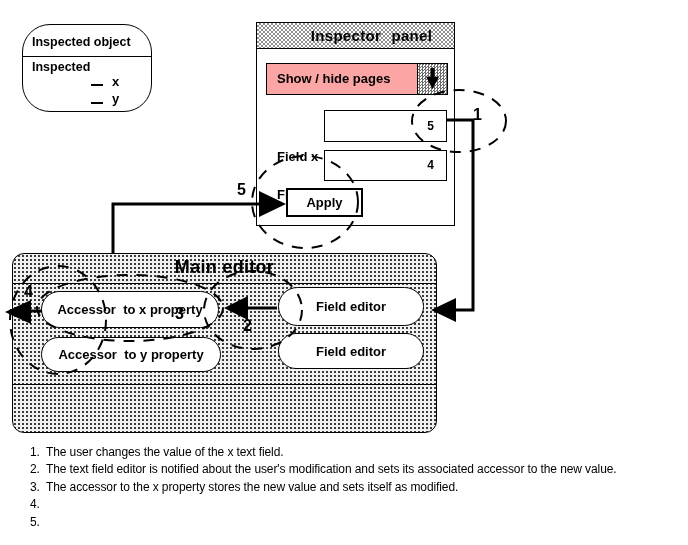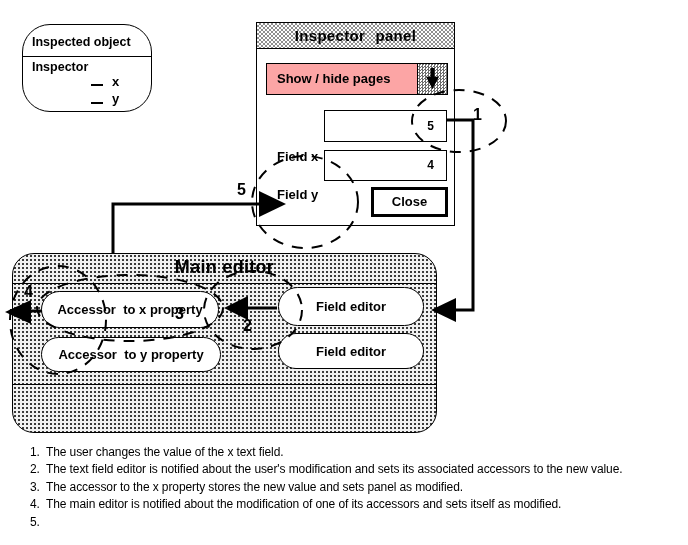--- a/index.html
+++ b/index.html
@@ -39,21 +39,21 @@
 
   
   #inspector-panel {
     left:256px; top:22px; width:199px; height:204px;
     border:1.5px solid #000; background:#fff;
   }
   #inspector-titlebar {
     position:absolute; left:0; top:0; width:100%; height:26px;
     border-bottom:1.5px solid #000; text-align:center;
   }
-  #inspector-titlebar span { font-size:15px; font-weight:bold; line-height:26px; word-spacing:6px; letter-spacing:0.3px; }
+  #inspector-titlebar span { font-size:15px; font-weight:bold; line-height:26px; word-spacing:6px; letter-spacing:0.3px;padding-left:32px; }
   #page-combo {
     position:absolute; left:9px; top:40px; width:182px; height:32px;
     border:1.5px solid #000; background:#fca5a5;padding-left:40px;
   }
   #page-combo .combo-label { position:absolute; left:10px; top:0; line-height:29px; font-size:13px; font-weight:bold; }
   #combo-hatch { position:absolute; right:0; top:0; width:30px; height:100%; border-left:1.5px solid #000; }
   .down-arrow {
     position:absolute; left:8px; top:4px; width:13px; height:21px; background:#000;
     clip-path: polygon(34% 0, 66% 0, 66% 42%, 100% 42%, 50% 100%, 0 42%, 34% 42%);
   }
@@ -67,21 +67,21 @@
   .panel-btn {
     position:absolute; background:#fff; text-align:center;
     font-size:13px; font-weight:bold;
   }
   #apply-button { left:29px; top:165px; width:77px; height:29px; border:2px solid #000; line-height:25px; }
   #close-button { left:114px; top:164px; width:77px; height:30px; border:3px solid #000; line-height:24px; }
 
   
   #main-editor {
     left:12px; top:253px; width:425px; height:180px;
-    border:1.5px solid #000; border-radius:22px; overflow:hidden;
+    border:1.5px solid #000; border-radius:12px; overflow:hidden;
   }
   #main-editor-title { position:absolute; left:0; top:3px; width:100%; text-align:center; font-size:18px; font-weight:bold; letter-spacing:0.3px; }
   .me-line { position:absolute; left:0; width:100%; border-top:1.5px solid #000; }
   .pill {
     position:absolute; background:#fff; border:1.3px solid #000; border-radius:999px;
     display:flex; align-items:center; justify-content:center;
     font-size:13px; font-weight:bold; white-space:pre;
   }
   #accessor-x { left:28px; top:37px; width:178px; height:37px; }
   #accessor-y { left:28px; top:83px; width:180px; height:35px; }
@@ -99,21 +99,21 @@
   .legend-num { width:16px; flex:0 0 16px; }
 </style>
 </head>
 <body>
 
 <div id="stage">
 
   <div id="inspected-object" class="abs">
     <div class="obj-title">Inspected object</div>
     <div class="obj-divider"></div>
-    <div class="obj-section">Inspector</div>
+    <div class="obj-section">Inspected</div>
     <div class="abs prop-dash" style="left:68px; top:59px;"></div>
     <div class="abs prop-name" style="left:89px; top:49px;">x</div>
     <div class="abs prop-dash" style="left:68px; top:77px;"></div>
     <div class="abs prop-name" style="left:89px; top:66px;">y</div>
   </div>
 
   <div id="inspector-panel" class="abs">
     <div id="inspector-titlebar" class="checker">
       <span>Inspector panel</span>
     </div>
@@ -124,21 +124,21 @@
         <span class="down-arrow"></span>
       </span>
     </div>
 
     <div class="field-label" style="left:20px; top:97px;">Field x</div>
     <div id="field-x-box" class="field-box">5</div>
 
     <div class="field-label" style="left:20px; top:135px;">Field y</div>
     <div id="field-y-box" class="field-box">4</div>
 
-    <div id="close-button" class="panel-btn">Close</div>
+    <div id="apply-button" class="panel-btn">Apply</div>
   </div>
 
   <div id="main-editor" class="abs dots">
     <div id="main-editor-title">Main editor</div>
     <div class="me-line" style="top:29px;"></div>
     <div class="me-line" style="top:130px;"></div>
 
     <div id="accessor-x" class="pill">Accessor  to x property</div>
     <div id="accessor-y" class="pill">Accessor  to y property</div>
     <div id="field-editor-1" class="pill">Field editor</div>
@@ -172,28 +172,27 @@
   <div class="step-num" style="left:24px; top:283px;">4</div>
   <div class="step-num" style="left:237px; top:181px;">5</div>
 
   <div id="legend" class="abs">
     <div class="legend-row">
       <span class="legend-num">1.</span>
       <span>The user changes the value of the x text field.</span>
     </div>
     <div class="legend-row">
       <span class="legend-num">2.</span>
-      <span>The text field editor is notified about the user's modification and sets its associated accessors to the new value.</span>
+      <span>The text field editor is notified about the user's modification and sets its associated accessor to the new value.</span>
     </div>
     <div class="legend-row">
       <span class="legend-num">3.</span>
-      <span>The accessor to the x property stores the new value and sets panel as modified.</span>
+      <span>The accessor to the x property stores the new value and sets itself as modified.</span>
     </div>
     <div class="legend-row">
       <span class="legend-num">4.</span>
-      <span>The main editor is notified about the modification of one of its accessors and sets itself as modified.</span>
     </div>
     <div class="legend-row">
       <span class="legend-num">5.</span>
     </div>
   </div>
 
 </div>
 
 </body></html>

